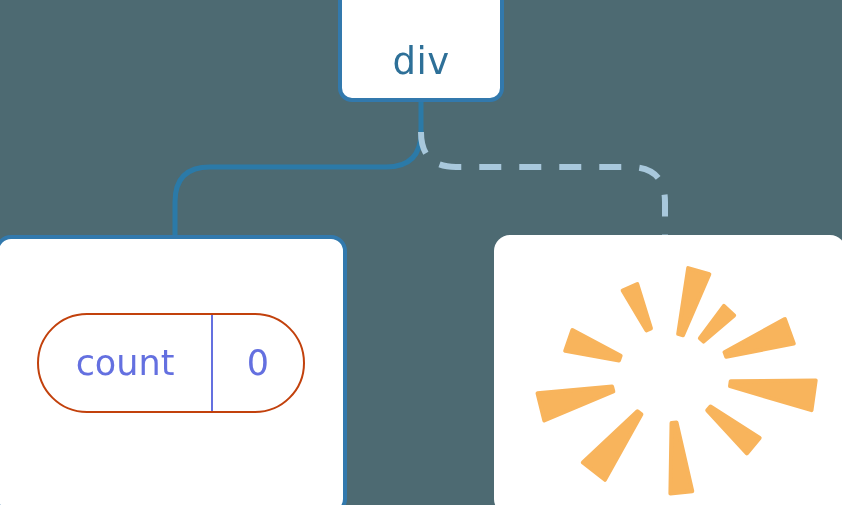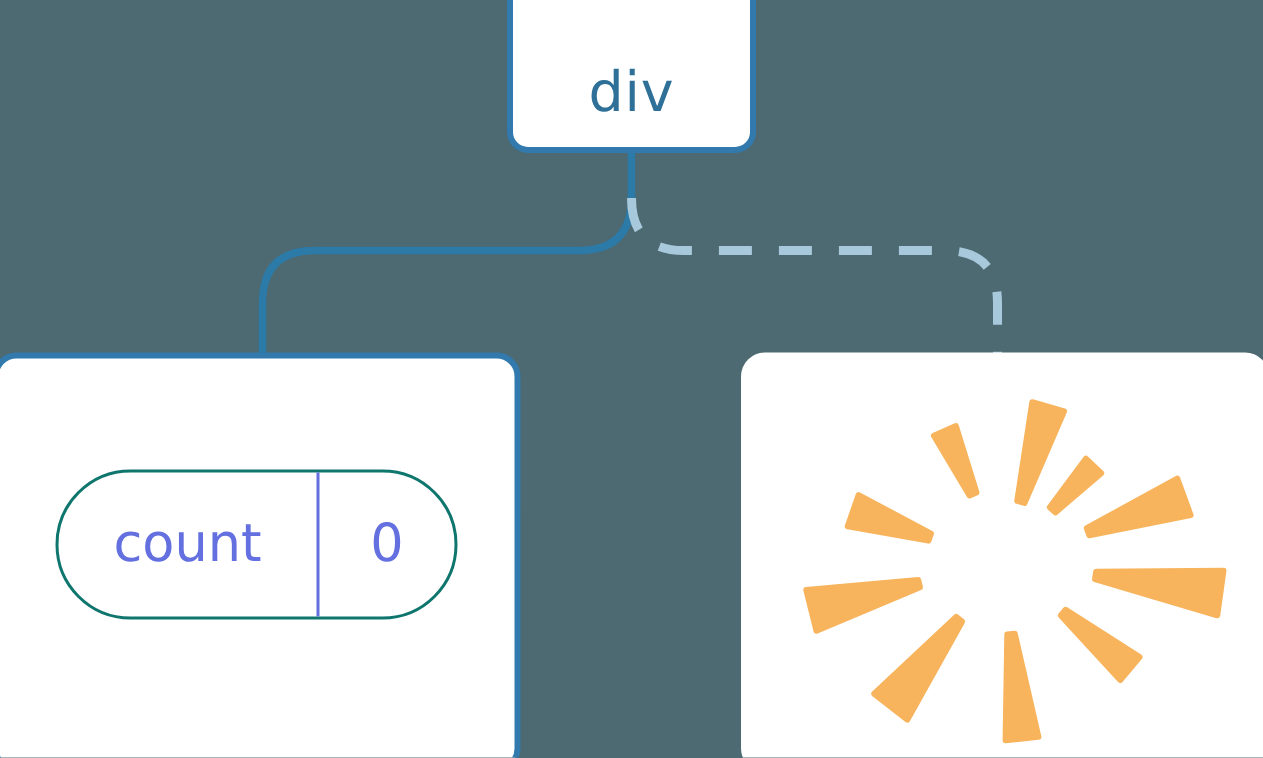--- a/index.html
+++ b/index.html
@@ -94,21 +94,21 @@
     height: 100px;
     position: relative;
   }
   .pill {
     position: absolute;
     left: 0;
     top: 0;
     width: 268px;
     height: 100px;
     box-sizing: border-box;
-    border: 2px solid #0f766e;
+    border: 2px solid #c2410c;
     border-radius: 50px;
     background: #ffffff;
     display: flex;
     align-items: stretch;
   }
   .pill-key {
     flex: 0 0 172px;
     display: flex;
     align-items: center;
     justify-content: center;

